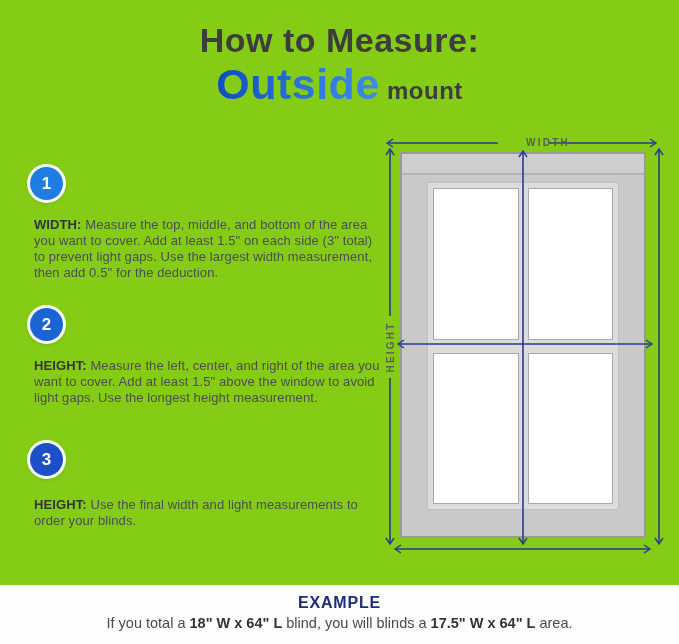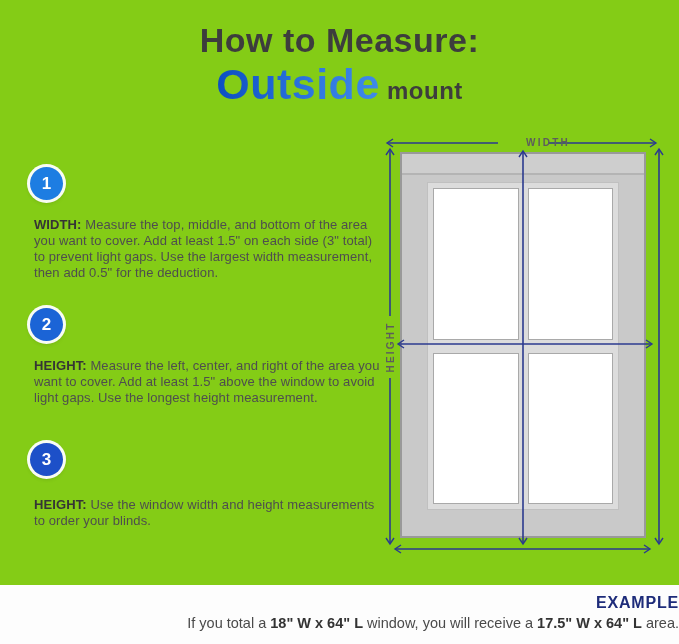--- a/index.html
+++ b/index.html
@@ -61,21 +61,21 @@
   .width-label{left:521px;top:137px;width:54px;text-align:center;}
   .height-label{
     left:390px;top:347px;width:60px;text-align:center;
     transform:translate(-50%,-50%) rotate(-90deg);
   }
   .overlay{position:absolute;left:0;top:0;pointer-events:none;}
 
   
   .example-band{
     position:absolute;left:0;right:0;top:585px;bottom:0;background:#fdfdfd;
-    text-align:right;
+    text-align:center;
   }
   .example-heading{margin-top:9px;font-size:16px;font-weight:800;color:#1e2c7a;letter-spacing:.8px;}
   .example-sentence{margin-top:3px;font-size:14.5px;color:#4a4a4a;}
   .example-sentence .seg-bold{font-weight:700;color:#333;}
 </style>
 </head>
 <body>
 
 <div class="artboard">
 
@@ -90,21 +90,21 @@
   <p id="text1" class="step-text"><b>WIDTH:</b> <span>Measure the top, middle, and bottom of the area you want to cover. Add at least 1.5" on each side (3" total) to prevent light gaps. Use the largest width measurement, then add 0.5" for the deduction.</span></p>
 
   <div id="circle2" class="step-circle" style="background: rgb(27, 100, 214);">
       <span>2</span>
     </div>
   <p id="text2" class="step-text"><b>HEIGHT:</b> <span>Measure the left, center, and right of the area you want to cover. Add at least 1.5" above the window to avoid light gaps. Use the longest height measurement.</span></p>
 
   <div id="circle3" class="step-circle" style="background: rgb(29, 80, 200);">
       <span>3</span>
     </div>
-  <p id="text3" class="step-text"><b>HEIGHT:</b> <span>Use the window width and height measurements to order your blinds.</span></p>
+  <p id="text3" class="step-text"><b>HEIGHT:</b> <span>Use the final width and light measurements to order your blinds.</span></p>
 
   <div class="window">
     <div class="window-header"></div>
     <div class="window-body">
       <div class="window-inner">
         <div class="pane-grid">
           <div class="pane"></div>
           <div class="pane"></div>
           <div class="pane"></div>
           <div class="pane"></div>
@@ -138,16 +138,16 @@
 
       <line x1="395" y1="549" x2="650" y2="549" marker-start="url(#arrStart)" marker-end="url(#arrEnd)"></line>
     </g>
   </svg>
 
   <div class="dim-label width-label">WIDTH</div>
   <div class="dim-label height-label">HEIGHT</div>
 
   <div class="example-band">
     <div class="example-heading">EXAMPLE</div>
-    <div class="example-sentence"><span>If you total a </span><span class="seg-bold">18" W x 64" L</span><span> window, you will receive a </span><span class="seg-bold">17.5" W x 64" L</span><span> area.</span></div>
+    <div class="example-sentence"><span>If you total a </span><span class="seg-bold">18" W x 64" L</span><span> blind, you will blinds a </span><span class="seg-bold">17.5" W x 64" L</span><span> area.</span></div>
   </div>
 
 </div>
 
 </body></html>

